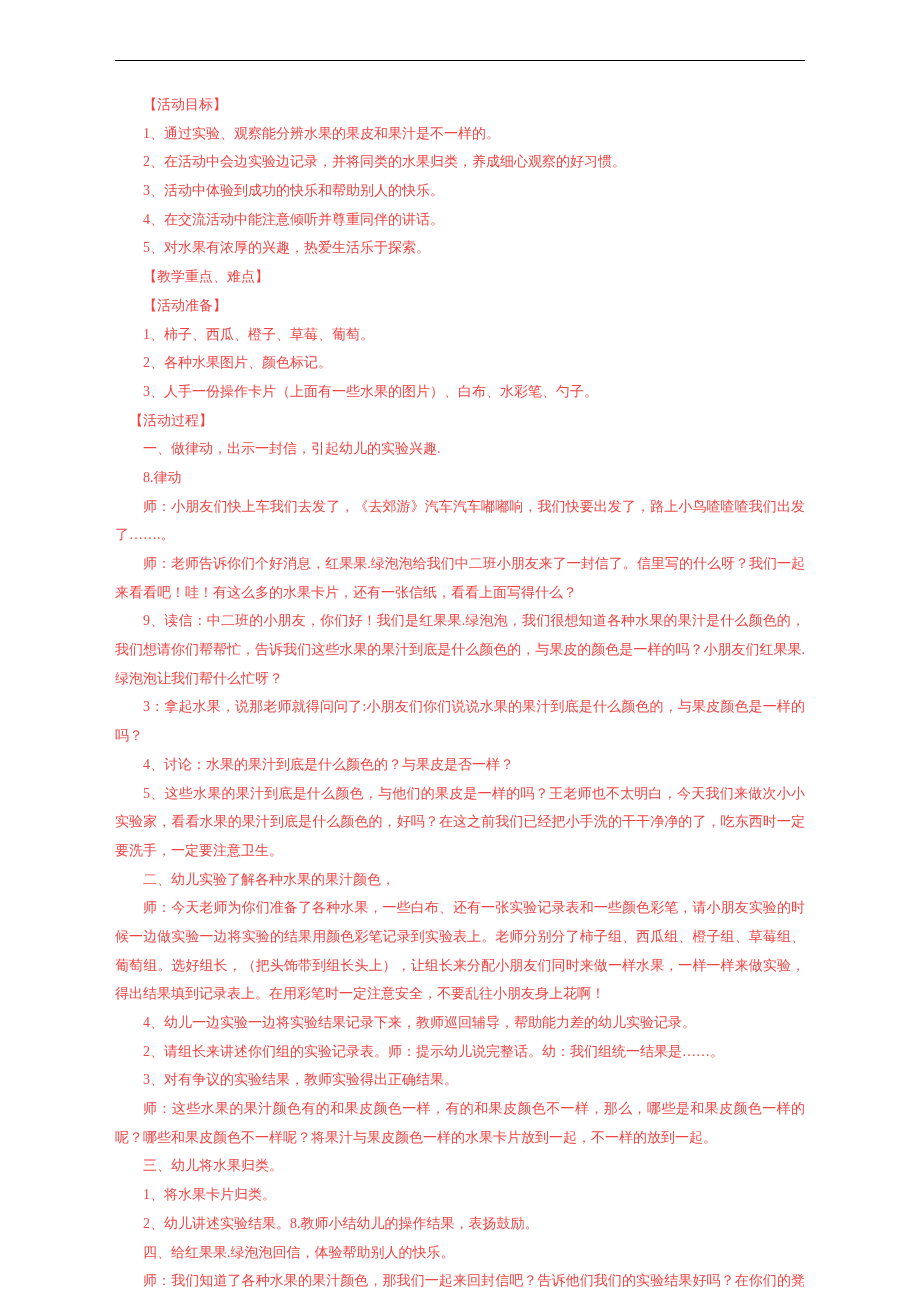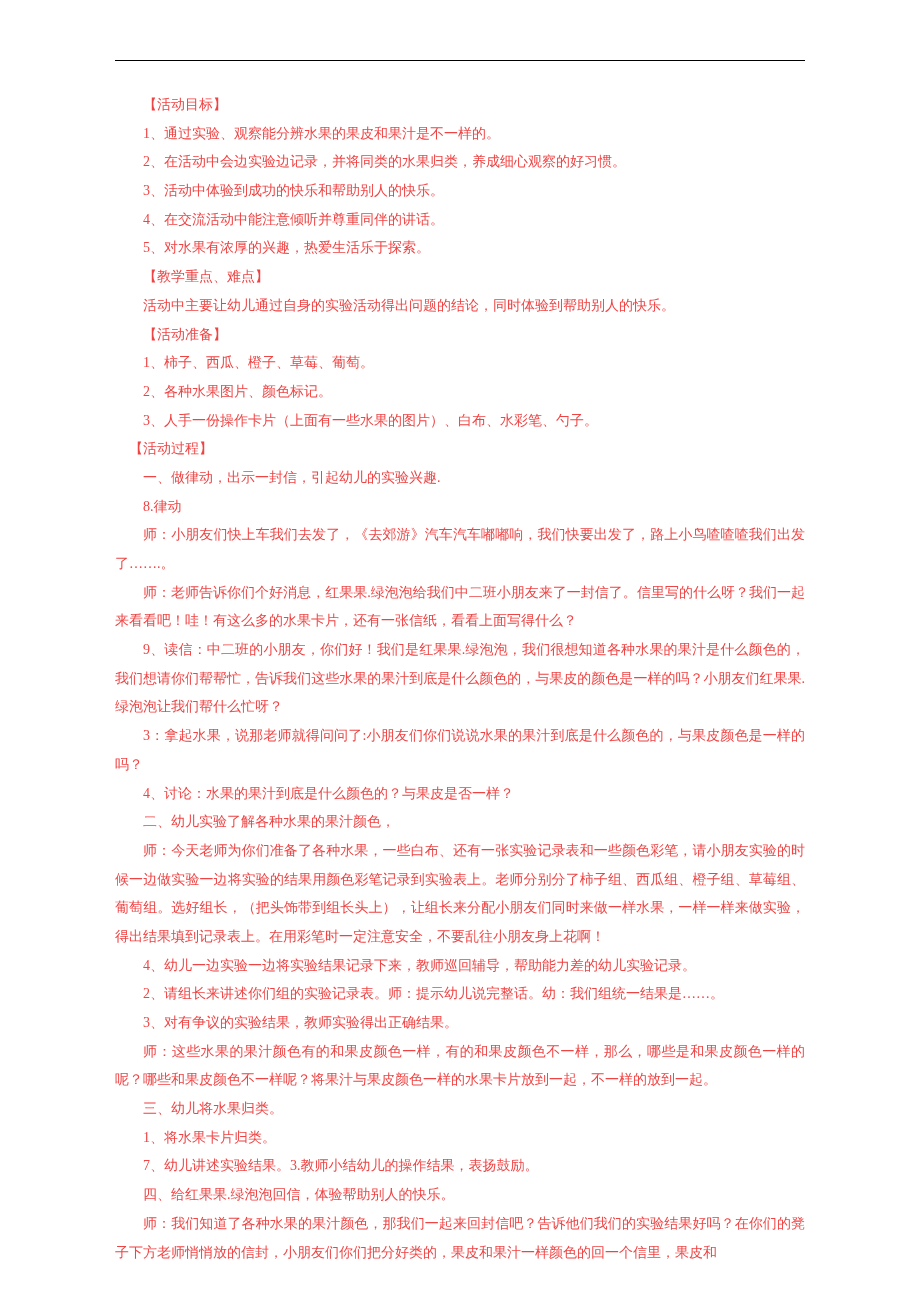--- a/index.html
+++ b/index.html
@@ -39,38 +39,38 @@
 <div class="page">
   <hr class="hr-line">
   <div id="content">
       <p class="para indent">【活动目标】</p>
       <p class="para indent">1、通过实验、观察能分辨水果的果皮和果汁是不一样的。</p>
       <p class="para indent">2、在活动中会边实验边记录，并将同类的水果归类，养成细心观察的好习惯。</p>
       <p class="para indent">3、活动中体验到成功的快乐和帮助别人的快乐。</p>
       <p class="para indent">4、在交流活动中能注意倾听并尊重同伴的讲话。</p>
       <p class="para indent">5、对水果有浓厚的兴趣，热爱生活乐于探索。</p>
       <p class="para indent">【教学重点、难点】</p>
-      <p class="para indent">活动中主要让幼儿通过自身的实验活动得出问题的结论，同时体验到帮助别人的快乐。</p>
       <p class="para indent">【活动准备】</p>
       <p class="para indent">1、柿子、西瓜、橙子、草莓、葡萄。</p>
       <p class="para indent">2、各种水果图片、颜色标记。</p>
       <p class="para indent">3、人手一份操作卡片（上面有一些水果的图片）、白布、水彩笔、勺子。</p>
       <p class="para indent1">【活动过程】</p>
       <p class="para indent">一、做律动，出示一封信，引起幼儿的实验兴趣.</p>
       <p class="para indent">8.律动</p>
       <p class="para indent">师：小朋友们快上车我们去发了，《去郊游》汽车汽车嘟嘟响，我们快要出发了，路上小鸟喳喳喳我们出发了…….。</p>
       <p class="para indent">师：老师告诉你们个好消息，红果果.绿泡泡给我们中二班小朋友来了一封信了。信里写的什么呀？我们一起来看看吧！哇！有这么多的水果卡片，还有一张信纸，看看上面写得什么？</p>
       <p class="para indent">9、读信：中二班的小朋友，你们好！我们是红果果.绿泡泡，我们很想知道各种水果的果汁是什么颜色的，我们想请你们帮帮忙，告诉我们这些水果的果汁到底是什么颜色的，与果皮的颜色是一样的吗？小朋友们红果果.绿泡泡让我们帮什么忙呀？</p>
       <p class="para indent">3：拿起水果，说那老师就得问问了:小朋友们你们说说水果的果汁到底是什么颜色的，与果皮颜色是一样的吗？</p>
       <p class="para indent">4、讨论：水果的果汁到底是什么颜色的？与果皮是否一样？</p>
+      <p class="para indent">5、这些水果的果汁到底是什么颜色，与他们的果皮是一样的吗？王老师也不太明白，今天我们来做次小小实验家，看看水果的果汁到底是什么颜色的，好吗？在这之前我们已经把小手洗的干干净净的了，吃东西时一定要洗手，一定要注意卫生。</p>
       <p class="para indent">二、幼儿实验了解各种水果的果汁颜色，</p>
       <p class="para indent">师：今天老师为你们准备了各种水果，一些白布、还有一张实验记录表和一些颜色彩笔，请小朋友实验的时候一边做实验一边将实验的结果用颜色彩笔记录到实验表上。老师分别分了柿子组、西瓜组、橙子组、草莓组、葡萄组。选好组长，（把头饰带到组长头上），让组长来分配小朋友们同时来做一样水果，一样一样来做实验，得出结果填到记录表上。在用彩笔时一定注意安全，不要乱往小朋友身上花啊！</p>
       <p class="para indent">4、幼儿一边实验一边将实验结果记录下来，教师巡回辅导，帮助能力差的幼儿实验记录。</p>
       <p class="para indent">2、请组长来讲述你们组的实验记录表。师：提示幼儿说完整话。幼：我们组统一结果是……。</p>
       <p class="para indent">3、对有争议的实验结果，教师实验得出正确结果。</p>
       <p class="para indent">师：这些水果的果汁颜色有的和果皮颜色一样，有的和果皮颜色不一样，那么，哪些是和果皮颜色一样的呢？哪些和果皮颜色不一样呢？将果汁与果皮颜色一样的水果卡片放到一起，不一样的放到一起。</p>
       <p class="para indent">三、幼儿将水果归类。</p>
       <p class="para indent">1、将水果卡片归类。</p>
-      <p class="para indent">7、幼儿讲述实验结果。3.教师小结幼儿的操作结果，表扬鼓励。</p>
+      <p class="para indent">2、幼儿讲述实验结果。8.教师小结幼儿的操作结果，表扬鼓励。</p>
       <p class="para indent">四、给红果果.绿泡泡回信，体验帮助别人的快乐。</p>
       <p class="para indent">师：我们知道了各种水果的果汁颜色，那我们一起来回封信吧？告诉他们我们的实验结果好吗？在你们的凳子下方老师悄悄放的信封，小朋友们你们把分好类的，果皮和果汁一样颜色的回一个信里，果皮和</p>
     </div>
 </div>
 
 </body></html>

